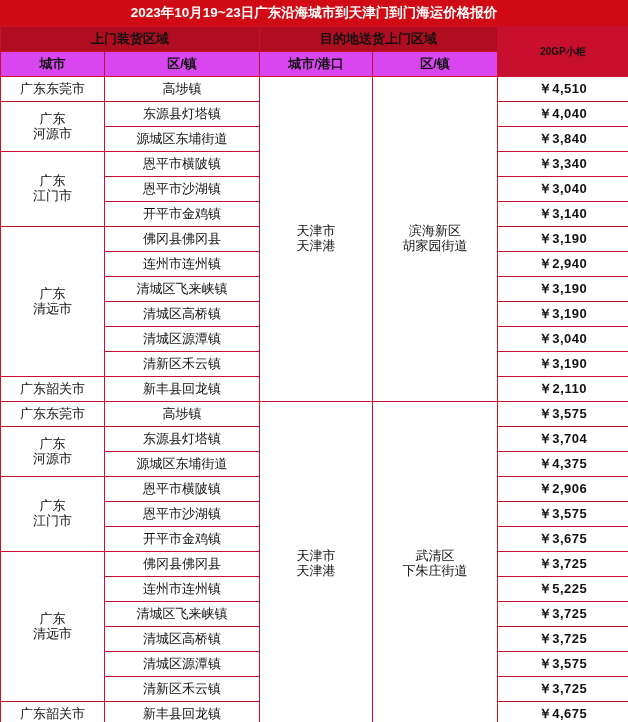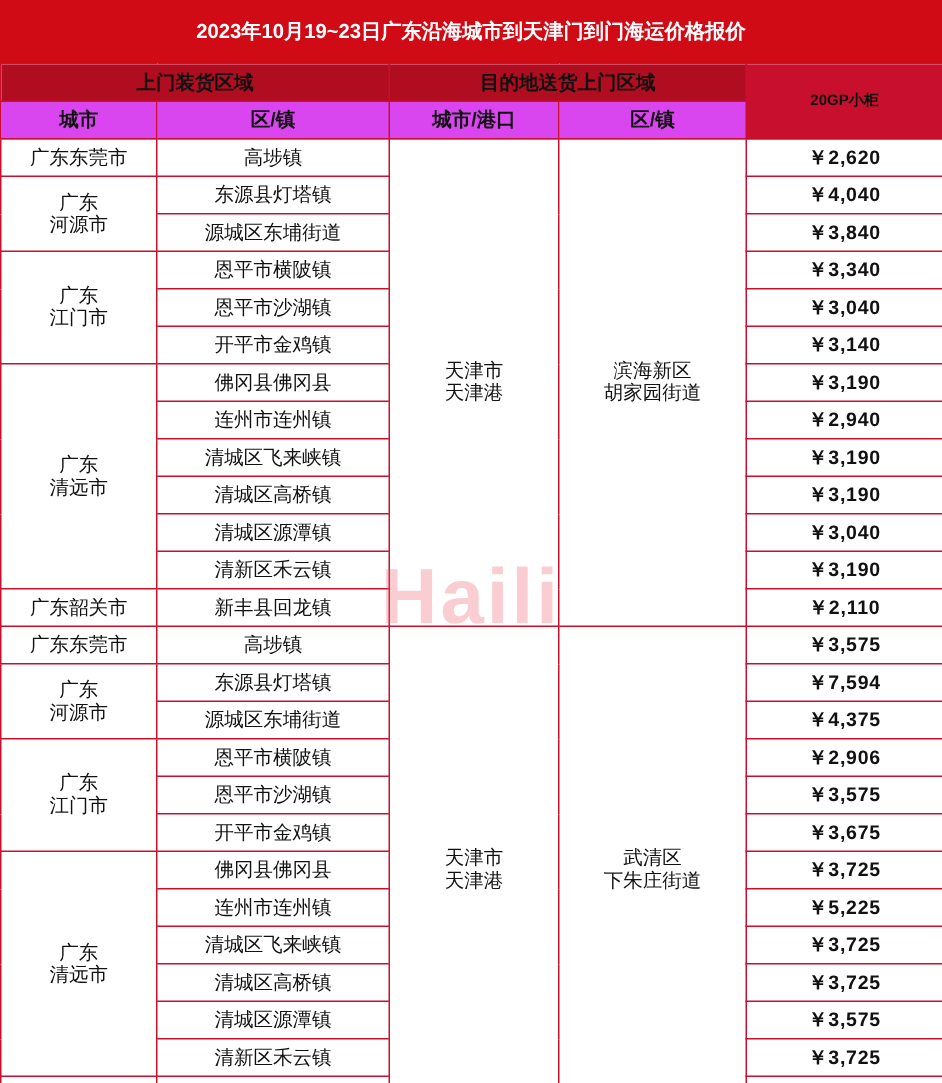--- a/index.html
+++ b/index.html
@@ -10,21 +10,21 @@
   }
   #page {
     position: relative;
     width: 628px;
     height: 722px;
     overflow: hidden;
     background: #ffffff;
   }
   
   .title-bar {
-    height: 42px;
+    height: 26px;
     background: #d00b16;
     color: #ffffff;
     display: flex;
     align-items: center;
     justify-content: center;
     font-size: 13.5px;
     font-weight: bold;
     letter-spacing: 0px;
   }
   
@@ -115,21 +115,21 @@
         <th>城市/港口</th>
         <th>区/镇</th>
       </tr>
     </thead>
     <tbody id="tbody">
         <tr>
           <td class="region">广东东莞市</td>
           <td class="town">高埗镇</td>
           <td class="dest" rowspan="13">天津市<br>天津港</td>
           <td class="dest" rowspan="13">滨海新区<br>胡家园街道</td>
-          <td class="price">￥2,620</td>
+          <td class="price">￥4,510</td>
         </tr>
         <tr>
           <td class="region" rowspan="2">广东<br>河源市</td>
           <td class="town">东源县灯塔镇</td>
           <td class="price">￥4,040</td>
         </tr>
         <tr>
           <td class="town">源城区东埔街道</td>
           <td class="price">￥3,840</td>
         </tr>
@@ -179,21 +179,21 @@
         <tr>
           <td class="region">广东东莞市</td>
           <td class="town">高埗镇</td>
           <td class="dest" rowspan="13">天津市<br>天津港</td>
           <td class="dest" rowspan="13">武清区<br>下朱庄街道</td>
           <td class="price">￥3,575</td>
         </tr>
         <tr>
           <td class="region" rowspan="2">广东<br>河源市</td>
           <td class="town">东源县灯塔镇</td>
-          <td class="price">￥7,594</td>
+          <td class="price">￥3,704</td>
         </tr>
         <tr>
           <td class="town">源城区东埔街道</td>
           <td class="price">￥4,375</td>
         </tr>
         <tr>
           <td class="region" rowspan="3">广东<br>江门市</td>
           <td class="town">恩平市横陂镇</td>
           <td class="price">￥2,906</td>
         </tr>
@@ -231,15 +231,14 @@
           <td class="price">￥3,725</td>
         </tr>
         <tr>
           <td class="region">广东韶关市</td>
           <td class="town">新丰县回龙镇</td>
           <td class="price">￥4,675</td>
         </tr>
       </tbody>
   </table>
 
-  <div class="watermark">Haili</div>
 
 </div>
 
 </body></html>

